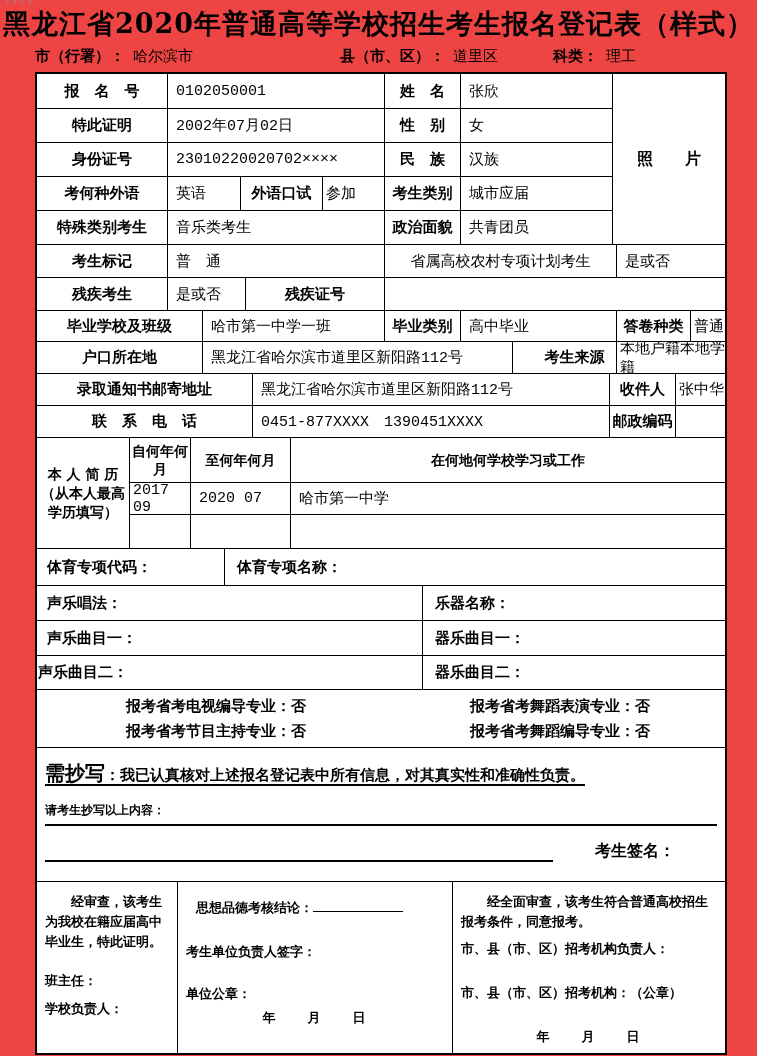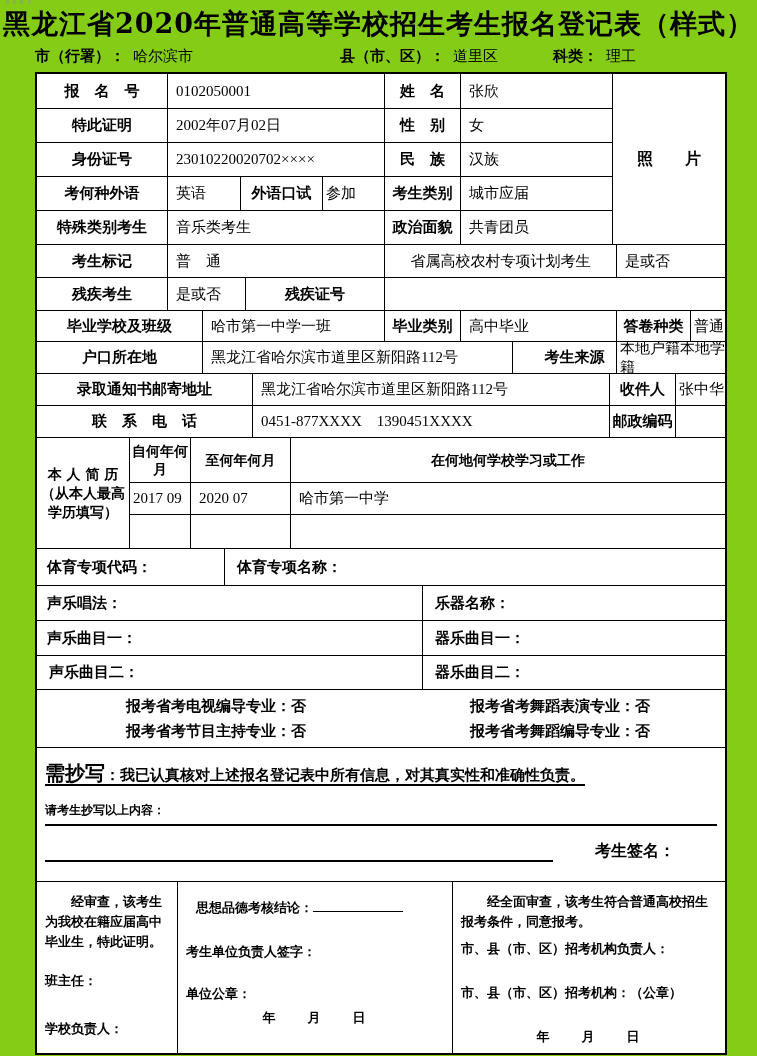--- a/index.html
+++ b/index.html
@@ -1,32 +1,32 @@
 <!DOCTYPE html>
 <html><head>
 <meta charset="utf-8">
 <style>
   html,body{margin:0;padding:0;background:#fff;color:#000;}
   body{width:757px;height:1056px;font-family:"DejaVu Sans","Liberation Sans",sans-serif;}
-  .page{position:relative;width:757px;height:1056px;overflow:hidden;background:#84cc16;}
+  .page{position:relative;width:757px;height:1056px;overflow:hidden;background:#ef4444;}
   .artifact{position:absolute;left:6px;top:0;width:34px;height:4px;opacity:.35;
     background:linear-gradient(90deg,#88a 0 3px,transparent 3px 7px,#a88 7px 10px,transparent 10px 14px,#889 14px 17px,transparent 17px 22px,#98a 22px 25px,transparent 25px);}
   .doc-title{position:absolute;left:0;top:6px;width:757px;text-align:center;
     font-family:"DejaVu Serif","Liberation Serif",serif;font-weight:bold;font-size:27px;letter-spacing:1px;}
   .hdr{position:absolute;left:35px;top:47px;width:692px;height:20px;font-size:15px;}
   .hdr .blk{position:absolute;top:0;white-space:nowrap;}
   .hdr .lab{font-weight:bold;margin-top:28px;}
   .hdr .val{font-family:"DejaVu Serif","Liberation Serif",serif;}
   .tbl{position:absolute;left:35px;top:72px;width:692px;border:2px solid #000;box-sizing:border-box;background:#fff;}
   .row{display:flex;border-top:1px solid #000;box-sizing:border-box;align-items:stretch;}
   .row.first{border-top:none;}
   .c{box-sizing:border-box;border-left:1px solid #000;display:flex;align-items:center;overflow:hidden;}
   .c:first-child{border-left:none;}
   .lab{font-weight:bold;font-size:15px;justify-content:center;text-align:center;}
-  .val{font-family:Liberation Serif, serif;font-size:15px;padding-left:8px;justify-content:flex-start;}
+  .val{font-family:Liberation Mono, monospace;font-size:15px;padding-left:8px;justify-content:flex-start;}
   .tight{padding-left:3px;}
   
   .w130{width:130px;flex:none;} .w217{width:217px;flex:none;} .w76{width:76px;flex:none;}
   .w73{width:73px;flex:none;} .w82{width:82px;flex:none;} .w62{width:62px;flex:none;}
   .w232{width:232px;flex:none;} .w78{width:78px;flex:none;} .w139{width:139px;flex:none;}
   .w165{width:165px;flex:none;} .w182{width:182px;flex:none;} .w156{width:156px;flex:none;}
   .w74{width:74px;flex:none;} .w310{width:310px;flex:none;} .w104{width:104px;flex:none;padding-left:20px;}
   .w215{width:215px;flex:none;} .w357{width:357px;flex:none;} .w66{width:66px;flex:none;}
   .w187{width:187px;flex:none;} .w385{width:385px;flex:none;} .w140{width:140px;flex:none;}
   .w275{width:275px;flex:none;}
@@ -208,21 +208,21 @@
       <div class="c lab w385" style="justify-content:flex-start;padding-left:10px;">声乐唱法：</div>
       <div class="c lab grow" style="justify-content:flex-start;padding-left:12px;">乐器名称：</div>
     </div>
 
     <div class="row h35">
       <div class="c lab w385" style="justify-content:flex-start;padding-left:10px;">声乐曲目一：</div>
       <div class="c lab grow" style="justify-content:flex-start;padding-left:12px;">器乐曲目一：</div>
     </div>
 
     <div class="row h34">
-      <div class="c lab w385" style="justify-content:flex-start;padding-left:12px;">声乐曲目二：</div>
+      <div class="c lab w385" style="justify-content:flex-start;padding-left:1px;">声乐曲目二：</div>
       <div class="c lab grow" style="justify-content:flex-start;padding-left:12px;">器乐曲目二：</div>
     </div>
 
     <div class="decl">
       <div class="dline">
         <span class="dl">报考省考电视编导专业：否</span>
         <span class="dr">报考省考舞蹈表演专业：否</span>
       </div>
       <div class="dline">
         <span class="dl">报考省考节目主持专业：否</span>
@@ -238,21 +238,21 @@
       <div class="l3">
         <span class="write-line"></span>
         <span class="sign">考生签名：</span>
       </div>
     </div>
 
     <div class="bot">
       <div class="bc w140">
         <p class="indent">经审查，该考生为我校在籍应届高中毕业生，特此证明。</p>
         <p class="bline" style="margin-top:20px;">班主任：</p>
-        <p class="bline" style="margin-top:30px;font-family:Liberation Serif, serif;">学校负责人：</p>
+        <p class="bline" style="margin-top:10px;font-family:Liberation Serif, serif;">学校负责人：</p>
       </div>
       <div class="bc w275">
         <p class="bline" style="margin-top:6px;padding-left:10px;"><span>思想品德考核结论：</span><span class="blank-line"></span></p>
         <p class="bline" style="margin-top:26px;">考生单位负责人签字：</p>
         <p class="bline" style="margin-top:24px;">单位公章：</p>
         <p class="date-line" style="margin-top:6px;">年　　月　　日</p>
       </div>
       <div class="bc grow">
         <p class="indent">经全面审查，该考生符合普通高校招生报考条件，同意报考。</p>
         <p class="bline" style="margin-top:8px;">市、县（市、区）招考机构负责人：</p>

